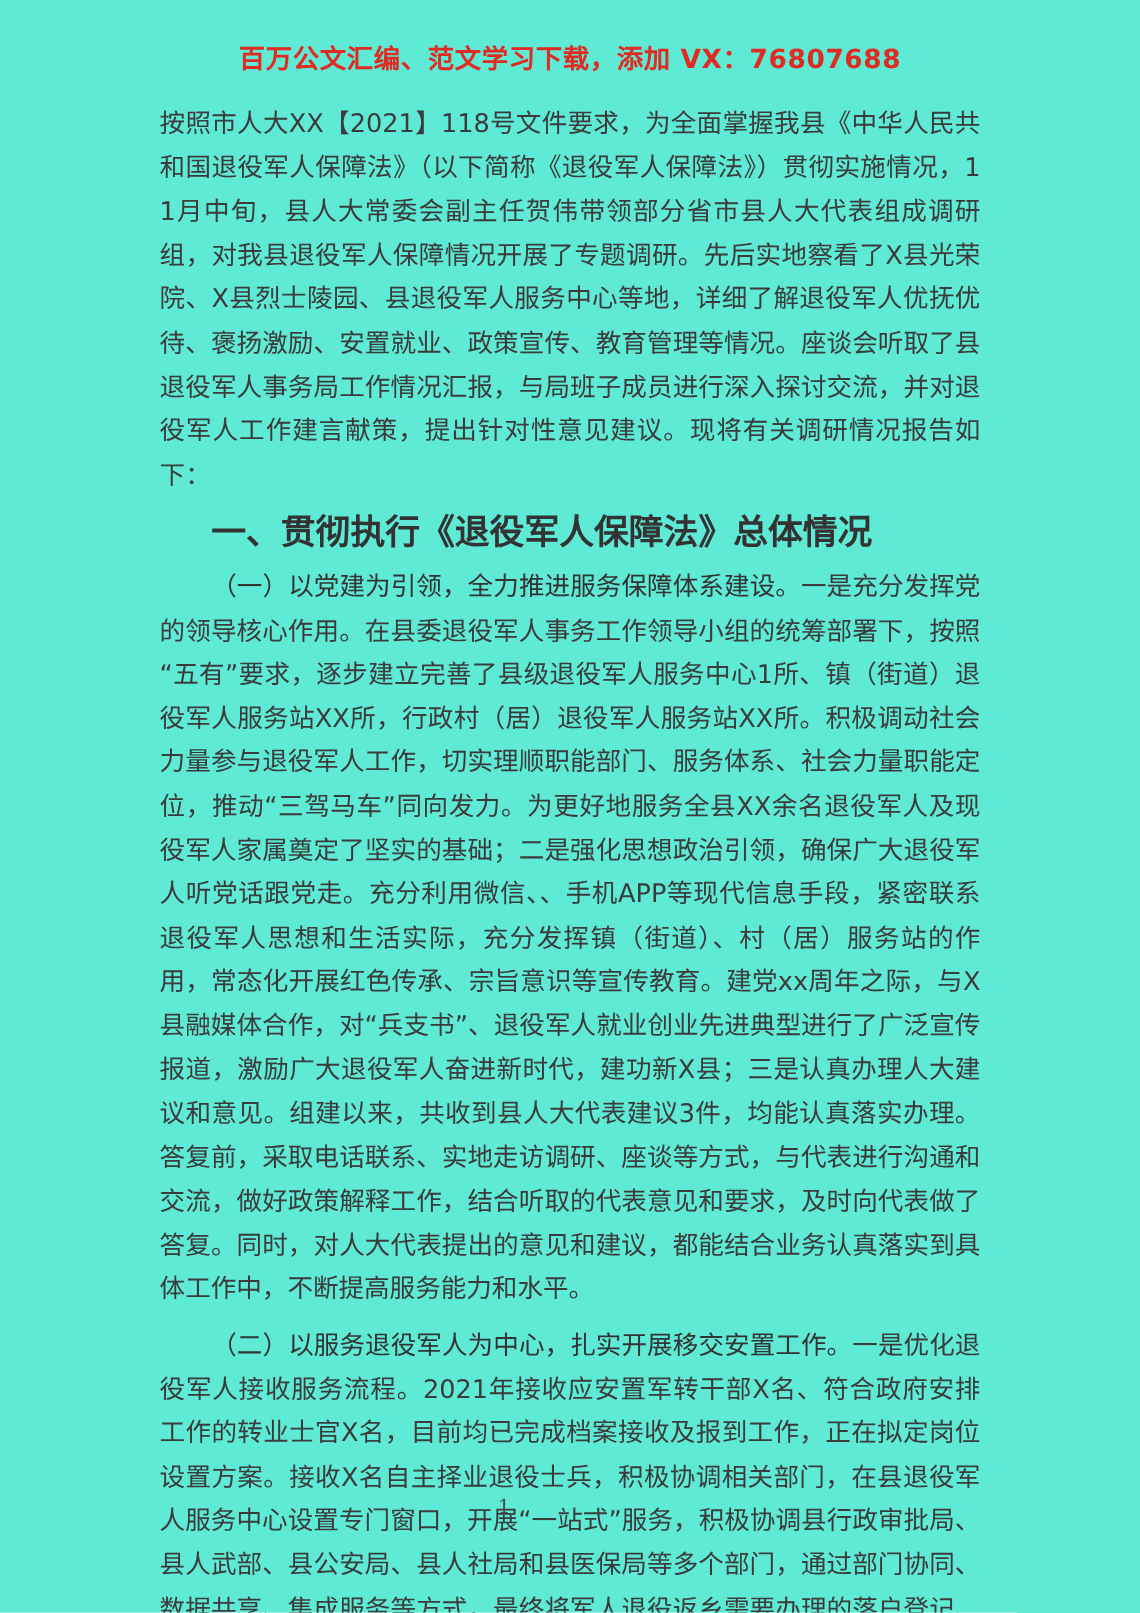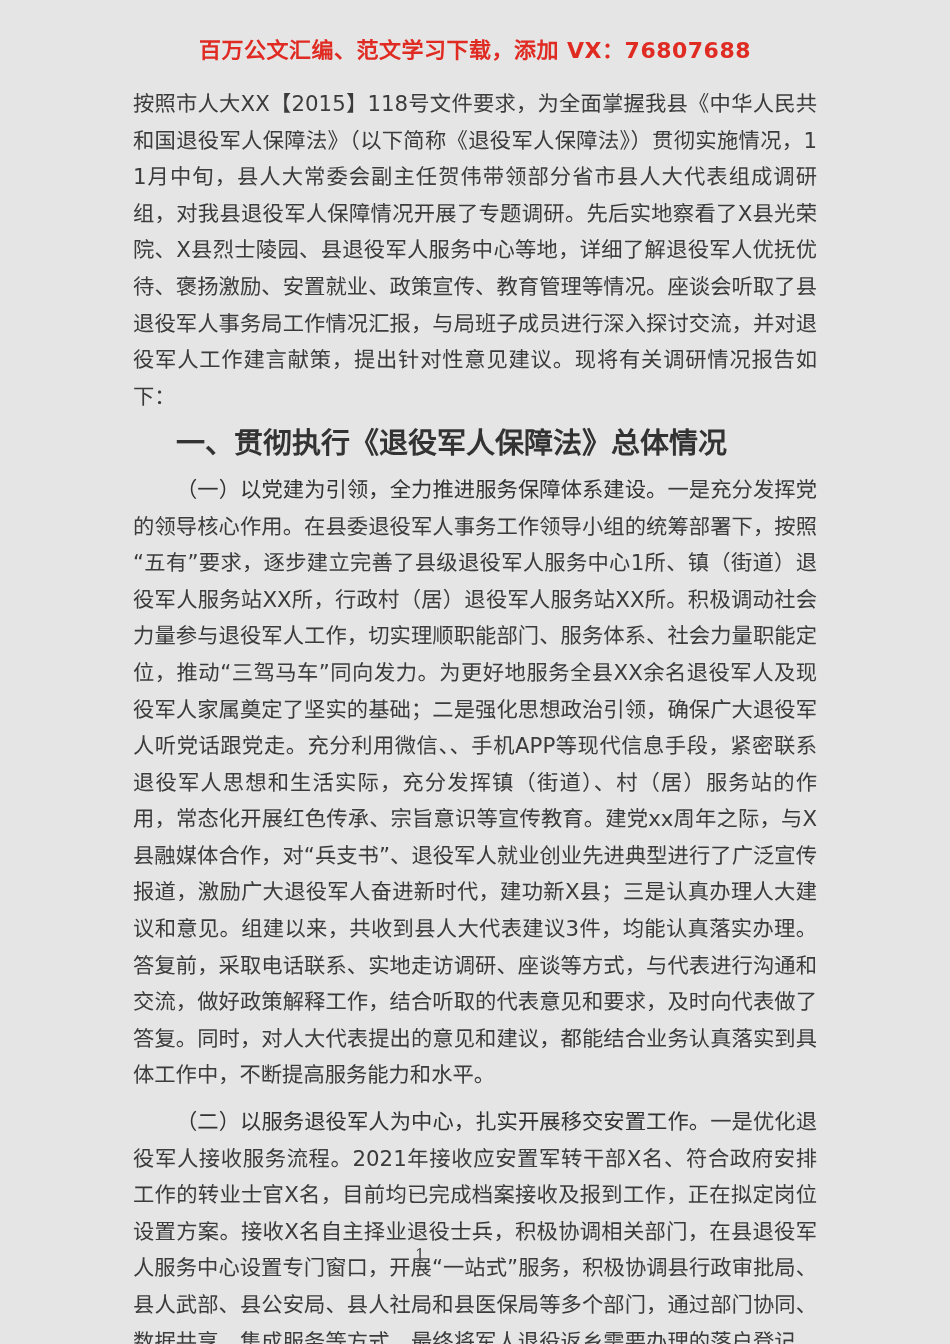--- a/index.html
+++ b/index.html
@@ -5,21 +5,21 @@
 <style>
   html, body {
     margin: 0;
     padding: 0;
     background: #ffffff;
   }
   .page {
     position: relative;
     width: 950px;
     height: 1344px;
-    background: #e5e5e5;
+    background: #5eead4;
     margin: 0 auto;
     overflow: hidden;
     font-family: "DejaVu Sans", "Liberation Sans", sans-serif;
     box-sizing: border-box;
   }
 
   
   .promo-banner {
     position: absolute;
     left: 0;
@@ -96,21 +96,21 @@
 </style>
 </head>
 <body>
 
 <div class="page">
 
   <div class="promo-banner">百万公文汇编、范文学习下载，添加 VX：76807688</div>
 
   <div class="doc-body">
 
-    <p class="para">按照市人大XX【2015】118号文件要求，为全面掌握我县《中华人民共和国退役军人保障法》（以下简称《退役军人保障法》）贯彻实施情况，11月中旬，县人大常委会副主任贺伟带领部分省市县人大代表组成调研组，对我县退役军人保障情况开展了专题调研。先后实地察看了X县光荣院、X县烈士陵园、县退役军人服务中心等地，详细了解退役军人优抚优待、褒扬激励、安置就业、政策宣传、教育管理等情况。座谈会听取了县退役军人事务局工作情况汇报，与局班子成员进行深入探讨交流，并对退役军人工作建言献策，提出针对性意见建议。现将有关调研情况报告如下：</p>
+    <p class="para">按照市人大XX【2021】118号文件要求，为全面掌握我县《中华人民共和国退役军人保障法》（以下简称《退役军人保障法》）贯彻实施情况，11月中旬，县人大常委会副主任贺伟带领部分省市县人大代表组成调研组，对我县退役军人保障情况开展了专题调研。先后实地察看了X县光荣院、X县烈士陵园、县退役军人服务中心等地，详细了解退役军人优抚优待、褒扬激励、安置就业、政策宣传、教育管理等情况。座谈会听取了县退役军人事务局工作情况汇报，与局班子成员进行深入探讨交流，并对退役军人工作建言献策，提出针对性意见建议。现将有关调研情况报告如下：</p>
 
     <div class="gap-sm"></div>
 
     <p class="heading-1">一、贯彻执行《退役军人保障法》总体情况</p>
 
     <div class="gap-md"></div>
 
     <p class="para indent"><span class="lead-bold">（一）以党建为引领，全力推进服务保障体系建设。</span><span>一是充分发挥党的领导核心作用。在县委退役军人事务工作领导小组的统筹部署下，按照“五有”要求，逐步建立完善了县级退役军人服务中心1所、镇（街道）退役军人服务站XX所，行政村（居）退役军人服务站XX所。积极调动社会力量参与退役军人工作，切实理顺职能部门、服务体系、社会力量职能定位，推动“三驾马车”同向发力。为更好地服务全县XX余名退役军人及现役军人家属奠定了坚实的基础；二是强化思想政治引领，确保广大退役军人听党话跟党走。充分利用微信、、手机APP等现代信息手段，紧密联系退役军人思想和生活实际，充分发挥镇（街道）、村（居）服务站的作用，常态化开展红色传承、宗旨意识等宣传教育。建党xx周年之际，与X县融媒体合作，对“兵支书”、退役军人就业创业先进典型进行了广泛宣传报道，激励广大退役军人奋进新时代，建功新X县；三是认真办理人大建议和意见。组建以来，共收到县人大代表建议3件，均能认真落实办理。答复前，采取电话联系、实地走访调研、座谈等方式，与代表进行沟通和交流，做好政策解释工作，结合听取的代表意见和要求，及时向代表做了答复。同时，对人大代表提出的意见和建议，都能结合业务认真落实到具体工作中，不断提高服务能力和水平。</span></p>
 
     <div class="gap-md"></div>

